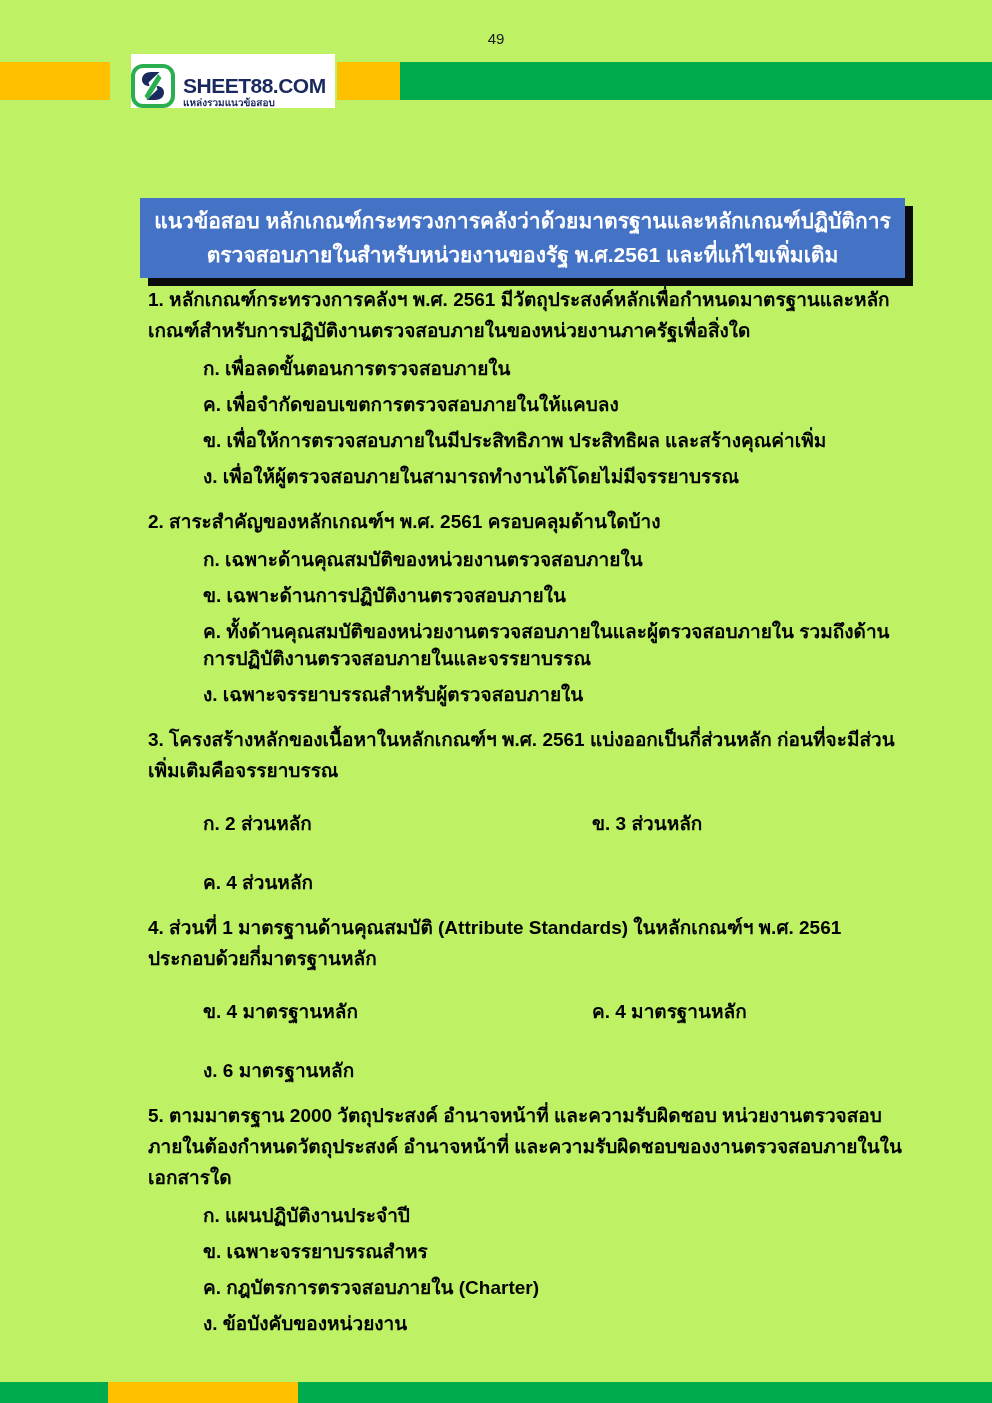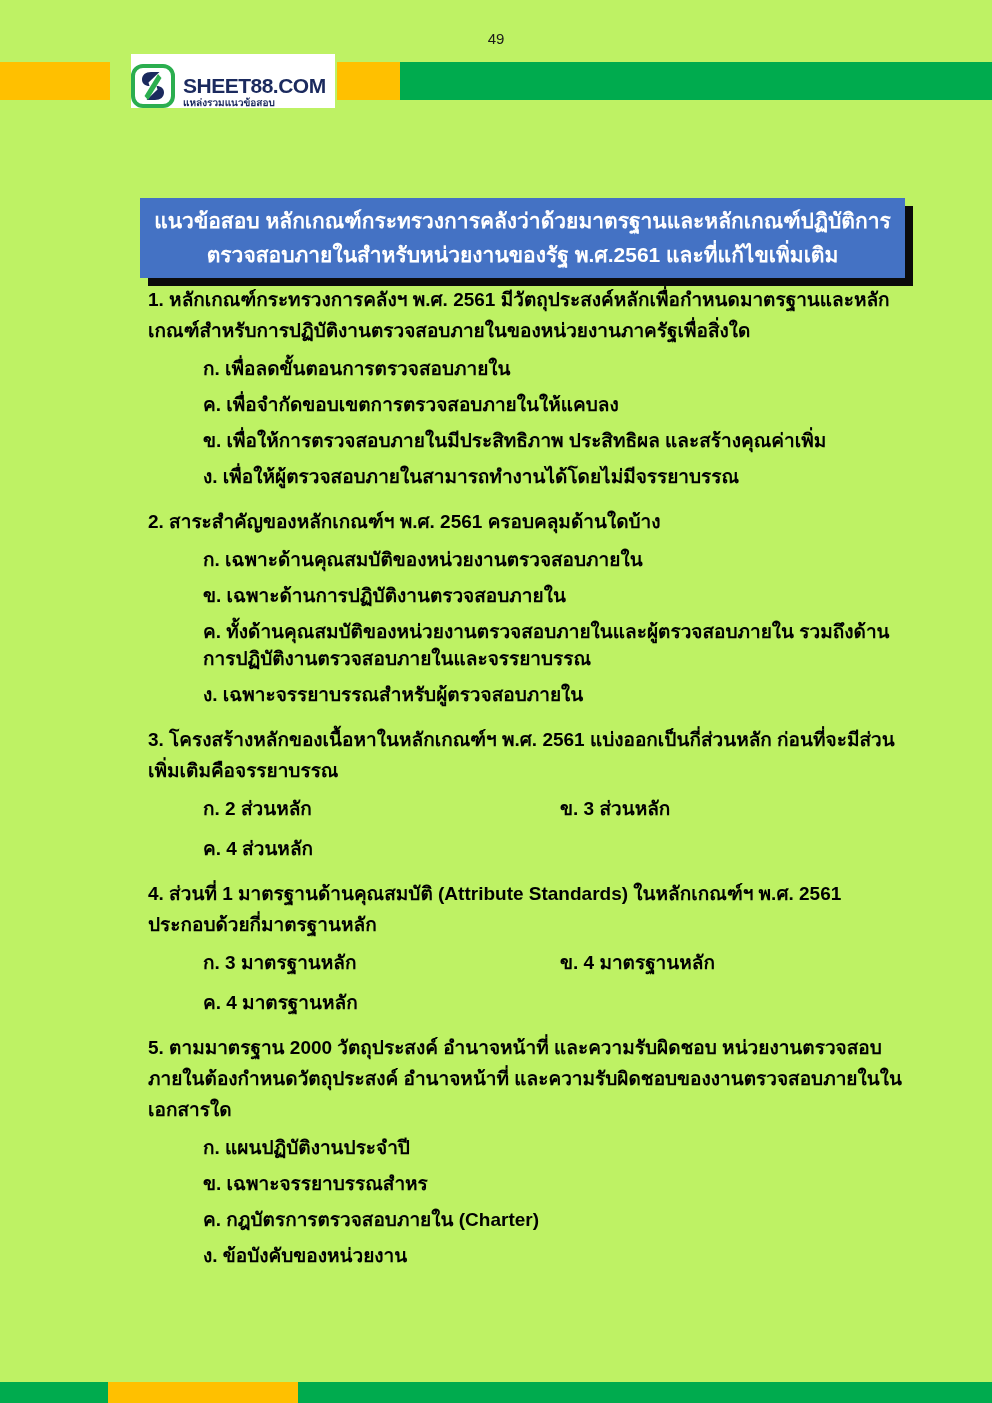--- a/index.html
+++ b/index.html
@@ -88,21 +88,22 @@
   .choice {
     margin: 9px 0 0 63px;
     line-height: 27px;
     font-weight: bold;
   }
   .choices-grid {
     display: grid;
     grid-template-columns: 357px auto;
     column-gap: 0;
     row-gap: 13px;
-    margin: 9px 0 0 63px;
+    margin: 24px 0 0 63px;
+    gap: 32px;
   }
   .choices-grid .choice { margin: 0; }
 
   
   .fbar { position: absolute; bottom: 0; height: 21px; }
   .fbar-green-left  { left: 0;     width: 108px; background: #00AB4E; }
   .fbar-yellow      { left: 108px; width: 190px; background: #FFC000; }
   .fbar-green-right { left: 298px; width: 694px; background: #00AB4E; }
 </style>
 </head>
@@ -166,23 +167,23 @@
       <div class="choices-grid">
         <p class="choice">ก. 2 ส่วนหลัก</p>
         <p class="choice">ข. 3 ส่วนหลัก</p>
         <p class="choice">ค. 4 ส่วนหลัก</p>
       </div>
     </section>
 
     <section class="question">
       <p class="stem">4. ส่วนที่ 1 มาตรฐานด้านคุณสมบัติ (Attribute Standards) ในหลักเกณฑ์ฯ พ.ศ. 2561 ประกอบด้วยกี่มาตรฐานหลัก</p>
       <div class="choices-grid">
-        <p class="choice">ก. 3 มาตรฐานหลัก</p>
         <p class="choice">ข. 4 มาตรฐานหลัก</p>
         <p class="choice">ค. 4 มาตรฐานหลัก</p>
+        <p class="choice">ง. 6 มาตรฐานหลัก</p>
       </div>
     </section>
 
     <section class="question">
       <p class="stem">5. ตามมาตรฐาน 2000 วัตถุประสงค์ อำนาจหน้าที่ และความรับผิดชอบ หน่วยงานตรวจสอบภายในต้องกำหนดวัตถุประสงค์ อำนาจหน้าที่ และความรับผิดชอบของงานตรวจสอบภายในในเอกสารใด</p>
       <div class="choices">
         <p class="choice">ก. แผนปฏิบัติงานประจำปี</p>
         <p class="choice">ข. เฉพาะจรรยาบรรณสำหร</p>
         <p class="choice">ค. กฎบัตรการตรวจสอบภายใน (Charter)</p>
         <p class="choice">ง. ข้อบังคับของหน่วยงาน</p>

